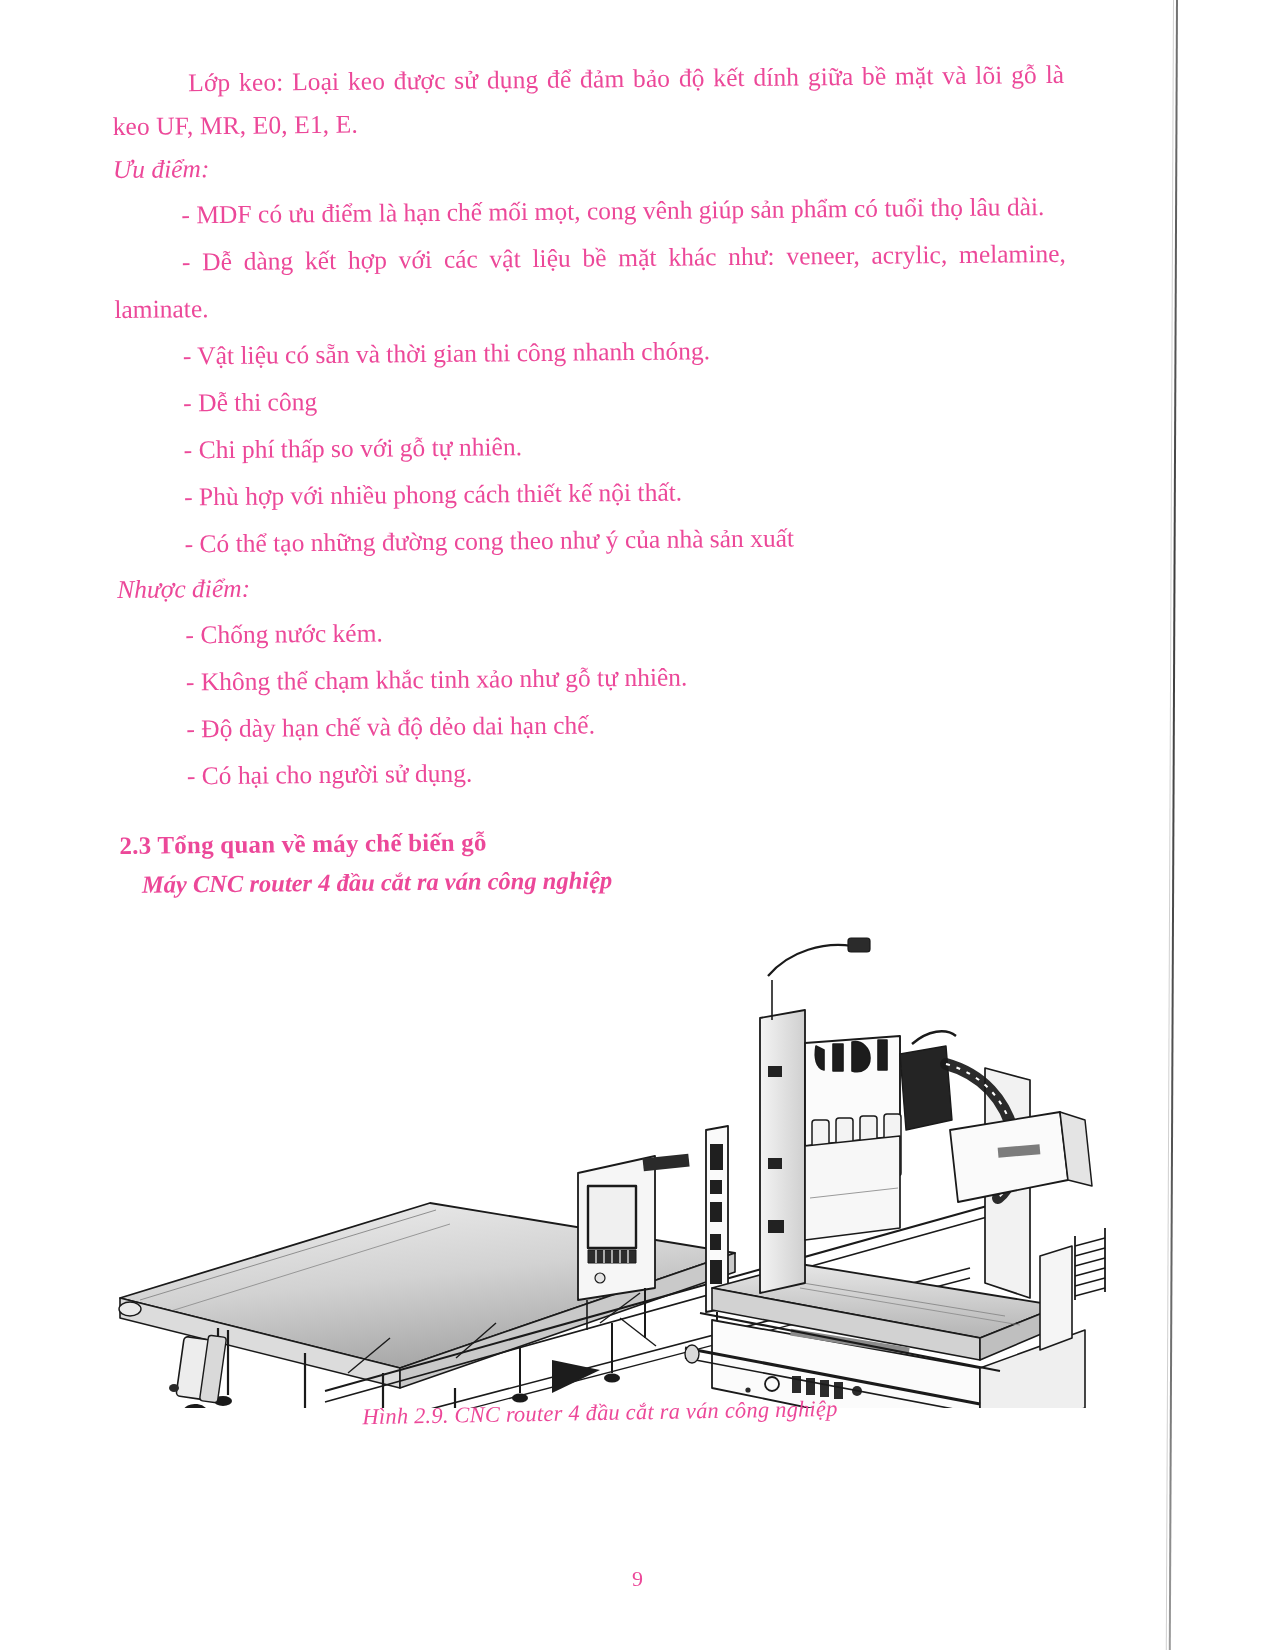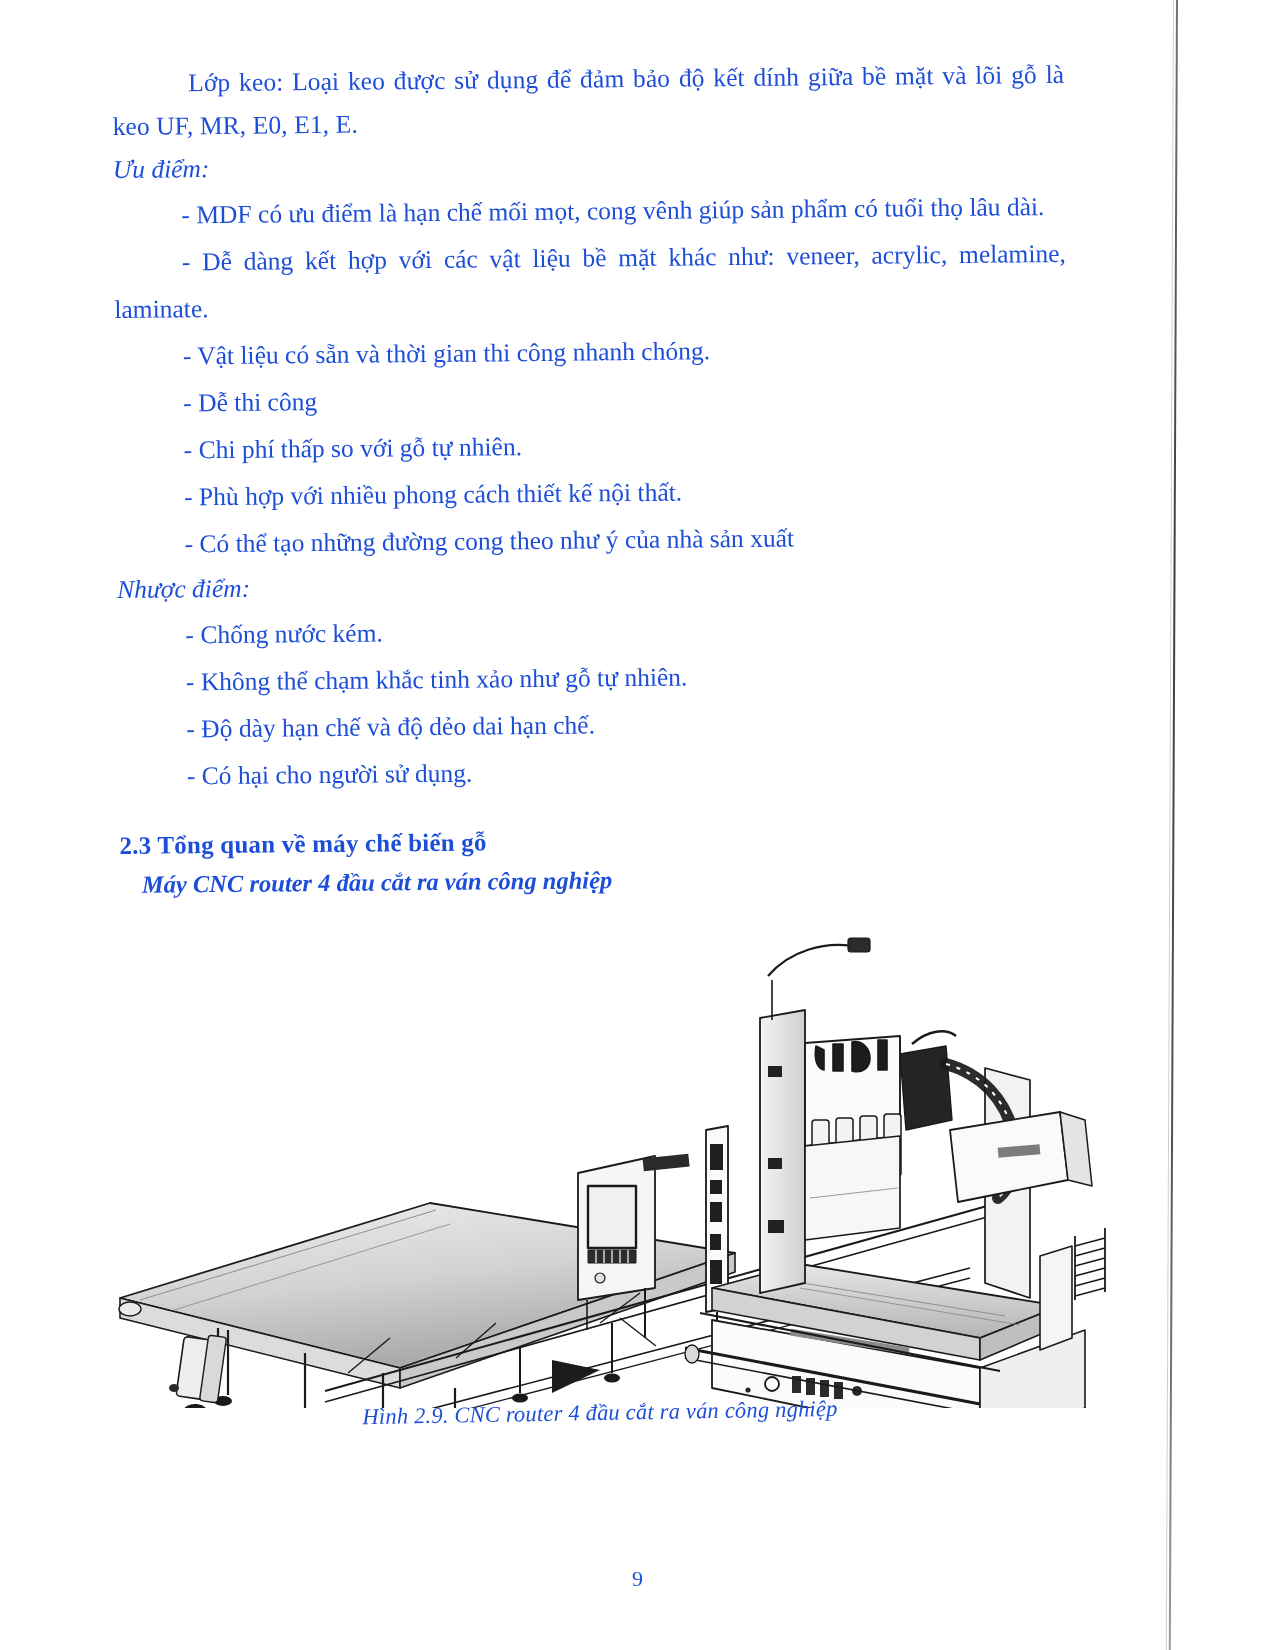--- a/index.html
+++ b/index.html
@@ -8,21 +8,21 @@
     padding: 0;
     background: #ffffff;
   }
   .page {
     position: relative;
     width: 1275px;
     height: 1650px;
     background: #ffffff;
     overflow: hidden;
     font-family: "Liberation Serif", "DejaVu Serif", serif;
-    color: #1d4ed8;
+    color: #ec4899;
   }
 
   
   .scan-edge {
     position: absolute;
     top: 0;
     left: 1176px;
     width: 2px;
     height: 1650px;
     background: linear-gradient(to bottom,

